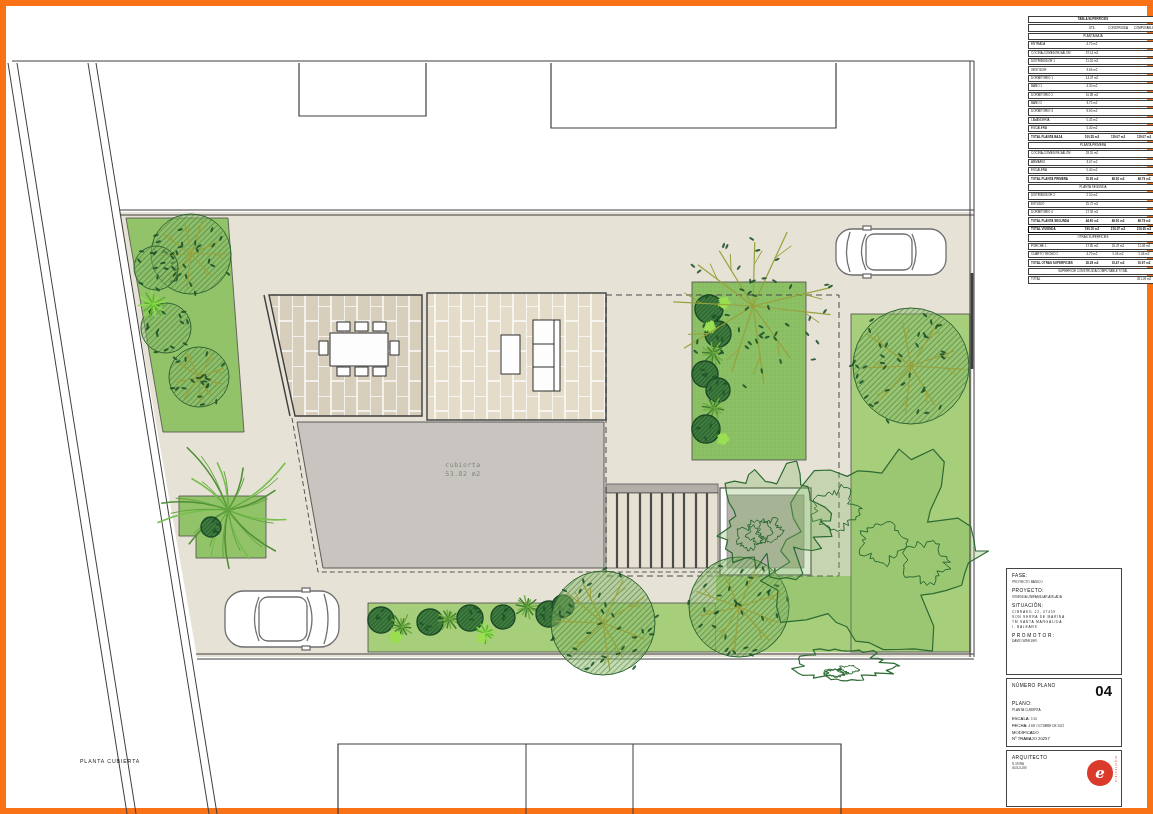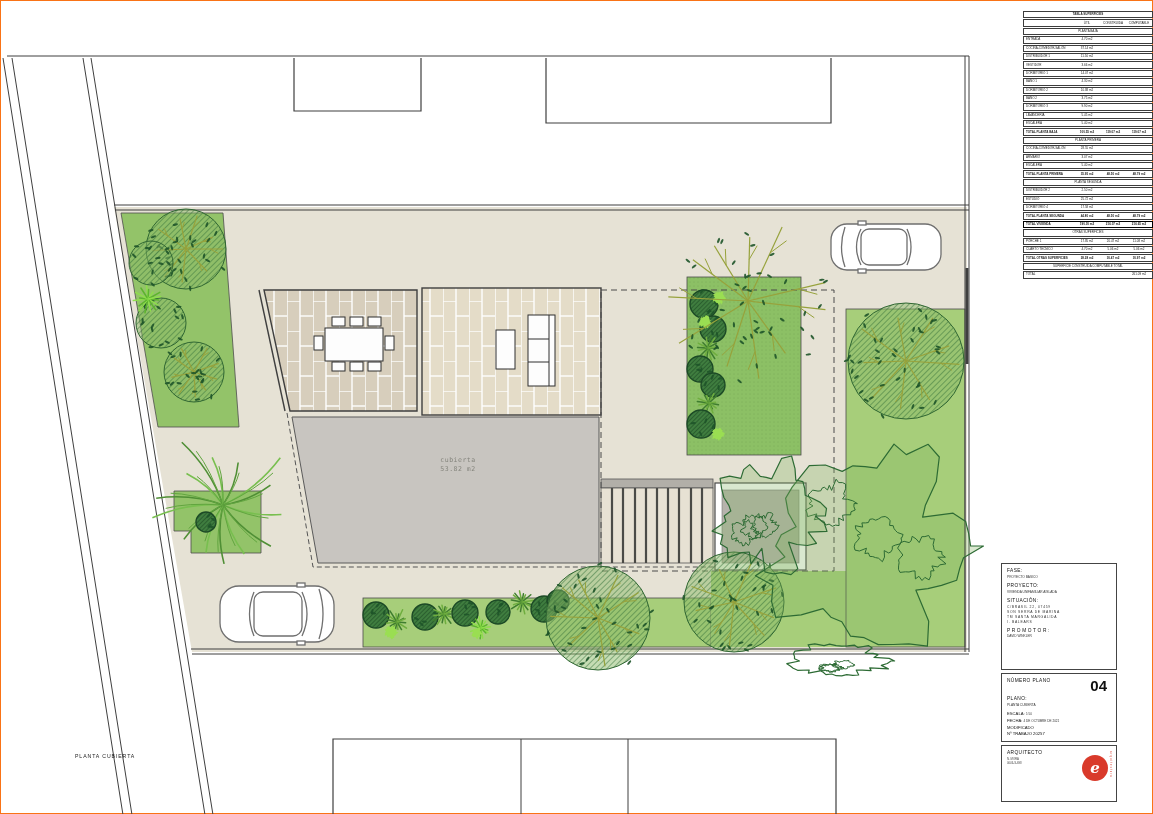--- a/index.html
+++ b/index.html
@@ -1,18 +1,18 @@
 <!DOCTYPE html>
 <html><head>
 <meta charset="utf-8">
 <style>
   html,body{margin:0;padding:0}
   body{width:1153px;height:814px;position:relative;background:#fff;
        font-family:"Liberation Sans",sans-serif;overflow:hidden}
-  .sheet{position:absolute;inset:0;border:1px solid #f97316;box-sizing:border-box}
+  .sheet{position:absolute;inset:0;border:6px solid #f97316;box-sizing:border-box}
   svg.plan{position:absolute;left:0;top:0}
 
   
   .surface-table{position:absolute;left:1022px;top:10px;width:130px;color:#1c1c1c}
   .st-row{display:flex;align-items:center;border:0.5px solid #3c3c3c;margin-bottom:1px;
           height:5.4px;background:#fff;font-size:3px;line-height:1;overflow:hidden}
   .st-row.title{font-weight:bold;border-width:1px;justify-content:center}
   .st-row.section{justify-content:center}
   .st-row.total{font-weight:bold}
   .st-row.grand{border:1.3px solid #000;font-weight:bold}

